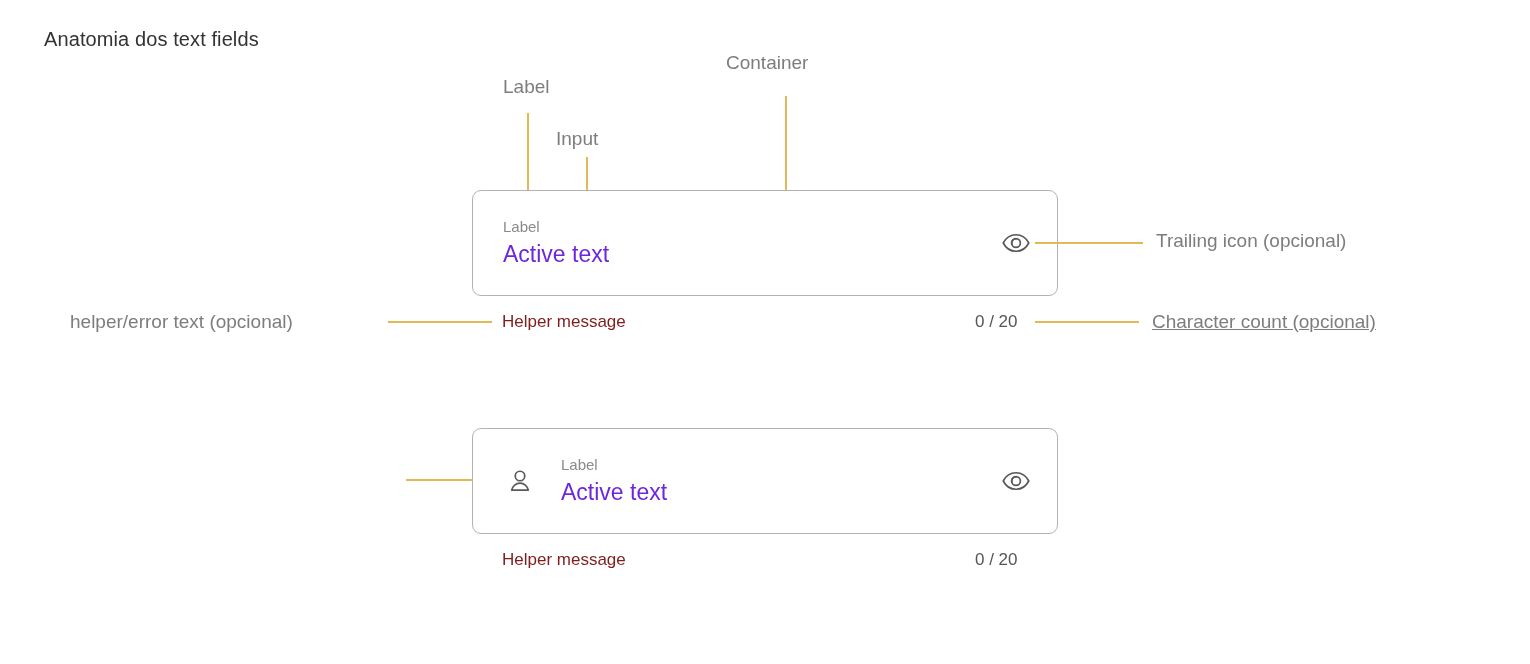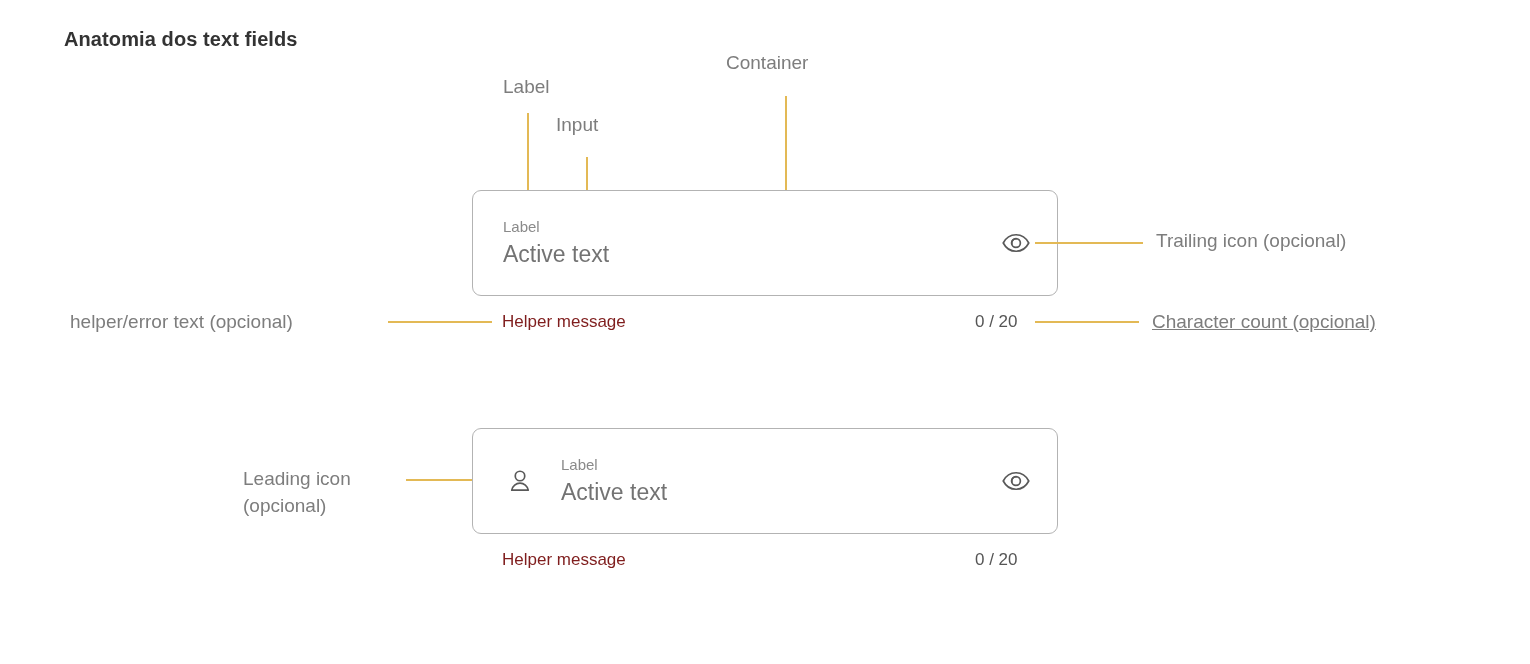--- a/index.html
+++ b/index.html
@@ -17,24 +17,24 @@
     -webkit-font-smoothing: antialiased;
   }
   .stage {
     position: absolute;
     inset: 0;
   }
 
   
   .page-title {
     position: absolute;
-    left: 64px;
+    left: 44px;
     top: 28px;
     font-size: 20px;
-    font-weight: bold;
+    font-weight: normal;
     color: #333333;
     letter-spacing: 0.1px;
     white-space: nowrap;
   }
 
   
   .anno {
     position: absolute;
     font-size: 19px;
     color: #7d7d7d;
@@ -89,21 +89,21 @@
     justify-content: center;
   }
   .field-label {
     font-size: 15px;
     color: #8a8a8a;
     line-height: 1.2;
     margin-bottom: 5px;
   }
   .field-value {
     font-size: 23px;
-    color: #737373;
+    color: #6d28d9;
     line-height: 1.15;
   }
   .trailing-icon-slot {
     position: absolute;
     right: 24px;
     top: 50%;
     transform: translateY(-50%);
     width: 34px;
     height: 34px;
     display: flex;
@@ -130,21 +130,21 @@
 </style>
 </head>
 <body>
 
 <div class="stage">
 
   <div class="page-title">Anatomia dos text fields</div>
 
   <div class="anno" style="left:503px; top:74px;">Label</div>
 
-  <div class="anno" style="left:556px; top:112px;">Input</div>
+  <div class="anno" style="left:556px; top:126px;">Input</div>
 
   <div class="anno" style="left:726px; top:50px;">Container</div>
 
   <div class="leader-v" style="left:527px; top:113px; height:117px;"></div>
   <div class="leader-v" style="left:586px; top:157px; height:99px;"></div>
   <div class="leader-v" style="left:785px; top:96px; height:95px;"></div>
 
   <div class="field" style="left:472px; top:190px; width:586px; height:106px;">
     <div class="field-inner">
       <div class="field-texts" style="left:30px;">
@@ -167,24 +167,20 @@
   <div class="anno" style="left:70px; top:309px;text-align:center;">helper/error text (opcional)</div>
   <div class="leader-h" style="left:388px; top:321px; width:104px;"></div>
 
   <div class="support-text" style="left:502px; top:312px;">Helper message</div>
 
   <div class="counter-text" style="left:975px; top:312px;">0 / 20</div>
 
   <div class="leader-h" style="left:1035px; top:321px; width:104px;"></div>
   <div class="anno" style="left:1152px; top:309px;text-decoration:underline;">Character count (opcional)</div>
 
-  <div class="anno two-line" style="left:243px; top:466px; width:180px;">
-    <div>Leading icon</div>
-    <div>(opcional)</div>
-  </div>
   <div class="leader-h" style="left:406px; top:479px; width:124px;"></div>
 
   <div class="field" style="left:472px; top:428px; width:586px; height:106px;">
     <div class="field-inner">
       <div class="leading-icon-slot">
         <svg width="30" height="30" viewBox="0 0 24 24" fill="none" stroke="#595959" stroke-width="1.35" stroke-linecap="round" stroke-linejoin="round">
           <circle cx="12" cy="8" r="3.8"></circle>
           <path d="M5.4 19.3c0.6-3.3 3.4-5.6 6.6-5.6s6 2.3 6.6 5.6z"></path>
         </svg>
       </div>

